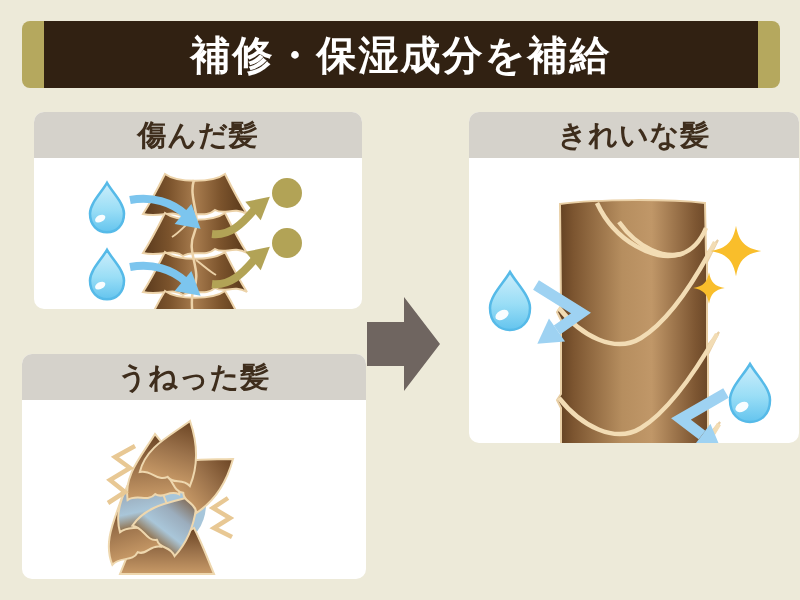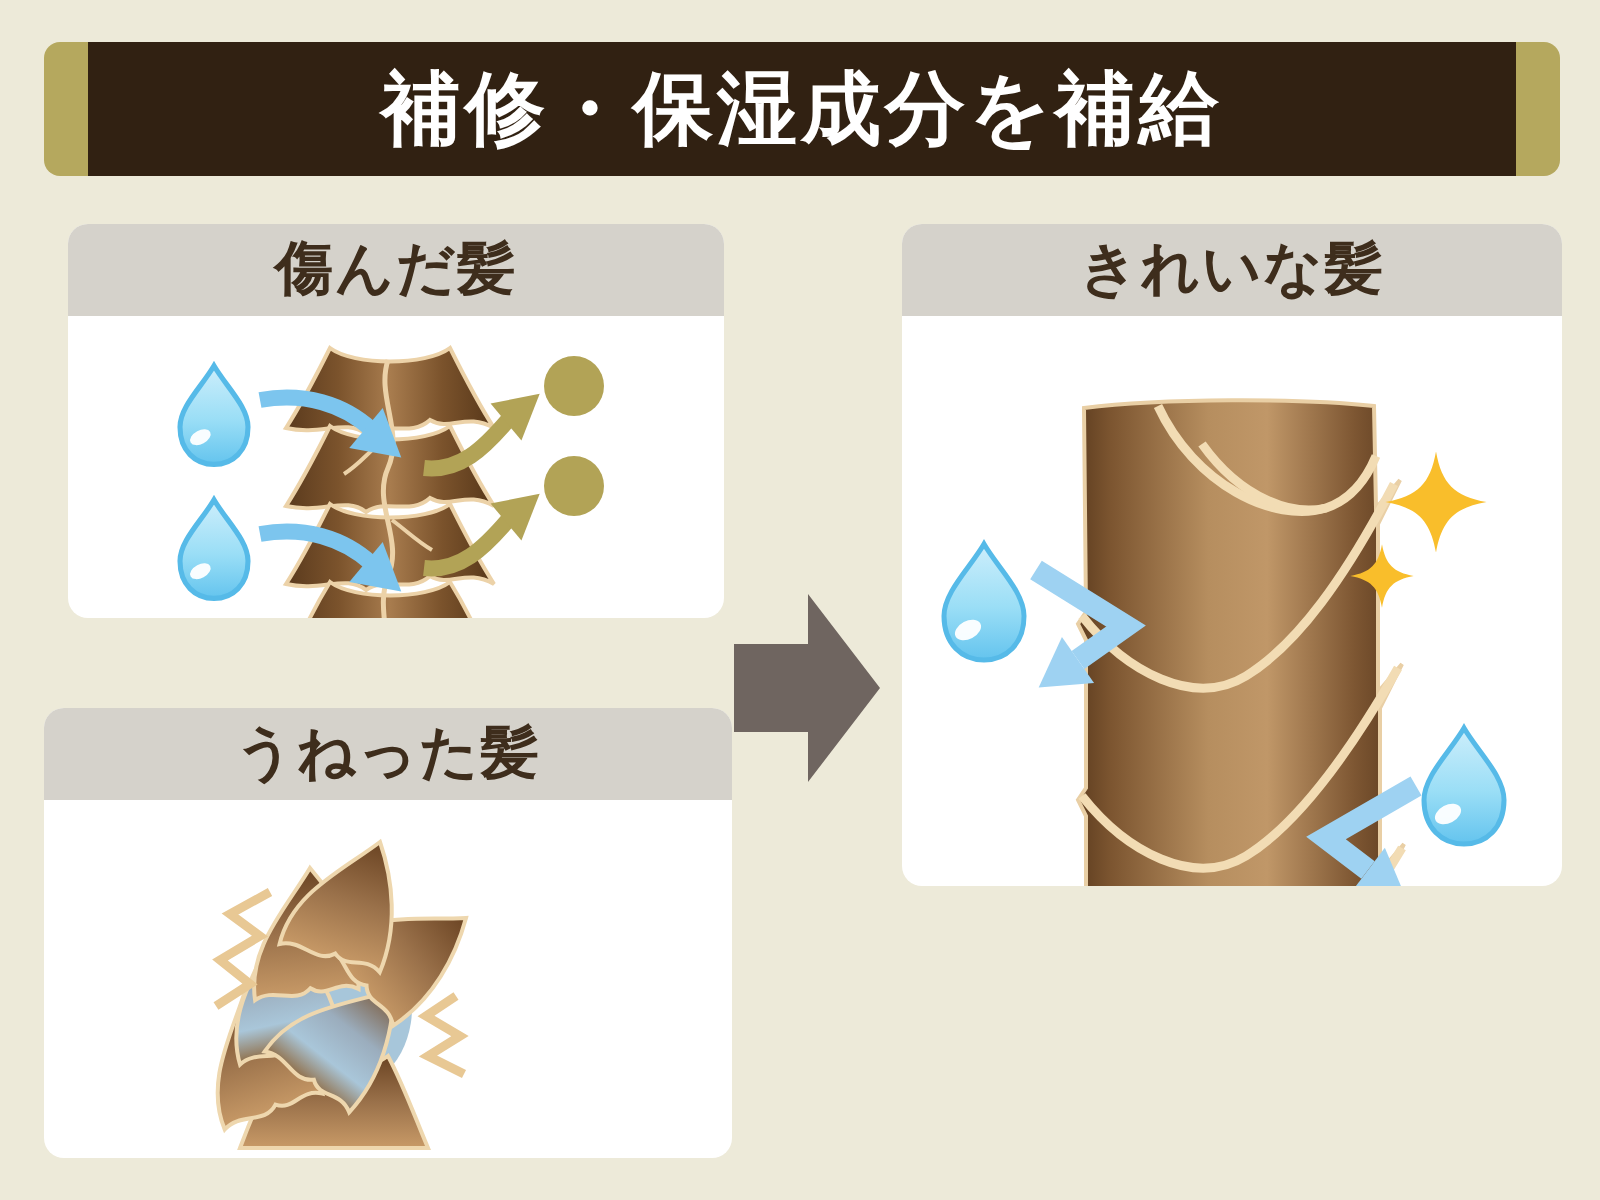--- a/index.html
+++ b/index.html
@@ -15,21 +15,21 @@
 
   
   .panel{position:absolute;background:#ffffff;border-radius:10px;overflow:hidden;}
   .panel-header{height:46px;background:#d5d2cb;display:flex;align-items:center;justify-content:center;}
   .panel-title{font-size:29px;font-weight:bold;color:#3e2d1c;letter-spacing:1px;line-height:1;}
   .panel-body{position:relative;}
   .panel-body svg{display:block;}
 
   #panel-damaged{left:22px;top:112px;width:328px;height:197px;margin-left:12px;}
   #panel-wavy{left:22px;top:354px;width:344px;height:225px;}
-  #panel-beautiful{left:451px;top:112px;width:330px;height:331px;}
+  #panel-beautiful{left:469px;top:112px;width:330px;height:331px;}
 
   
   #mid-arrow{position:absolute;left:367px;top:296px;width:74px;height:96px;}
 </style>
 </head>
 <body>
 
 <div id="stage">
 
   <div class="banner">

